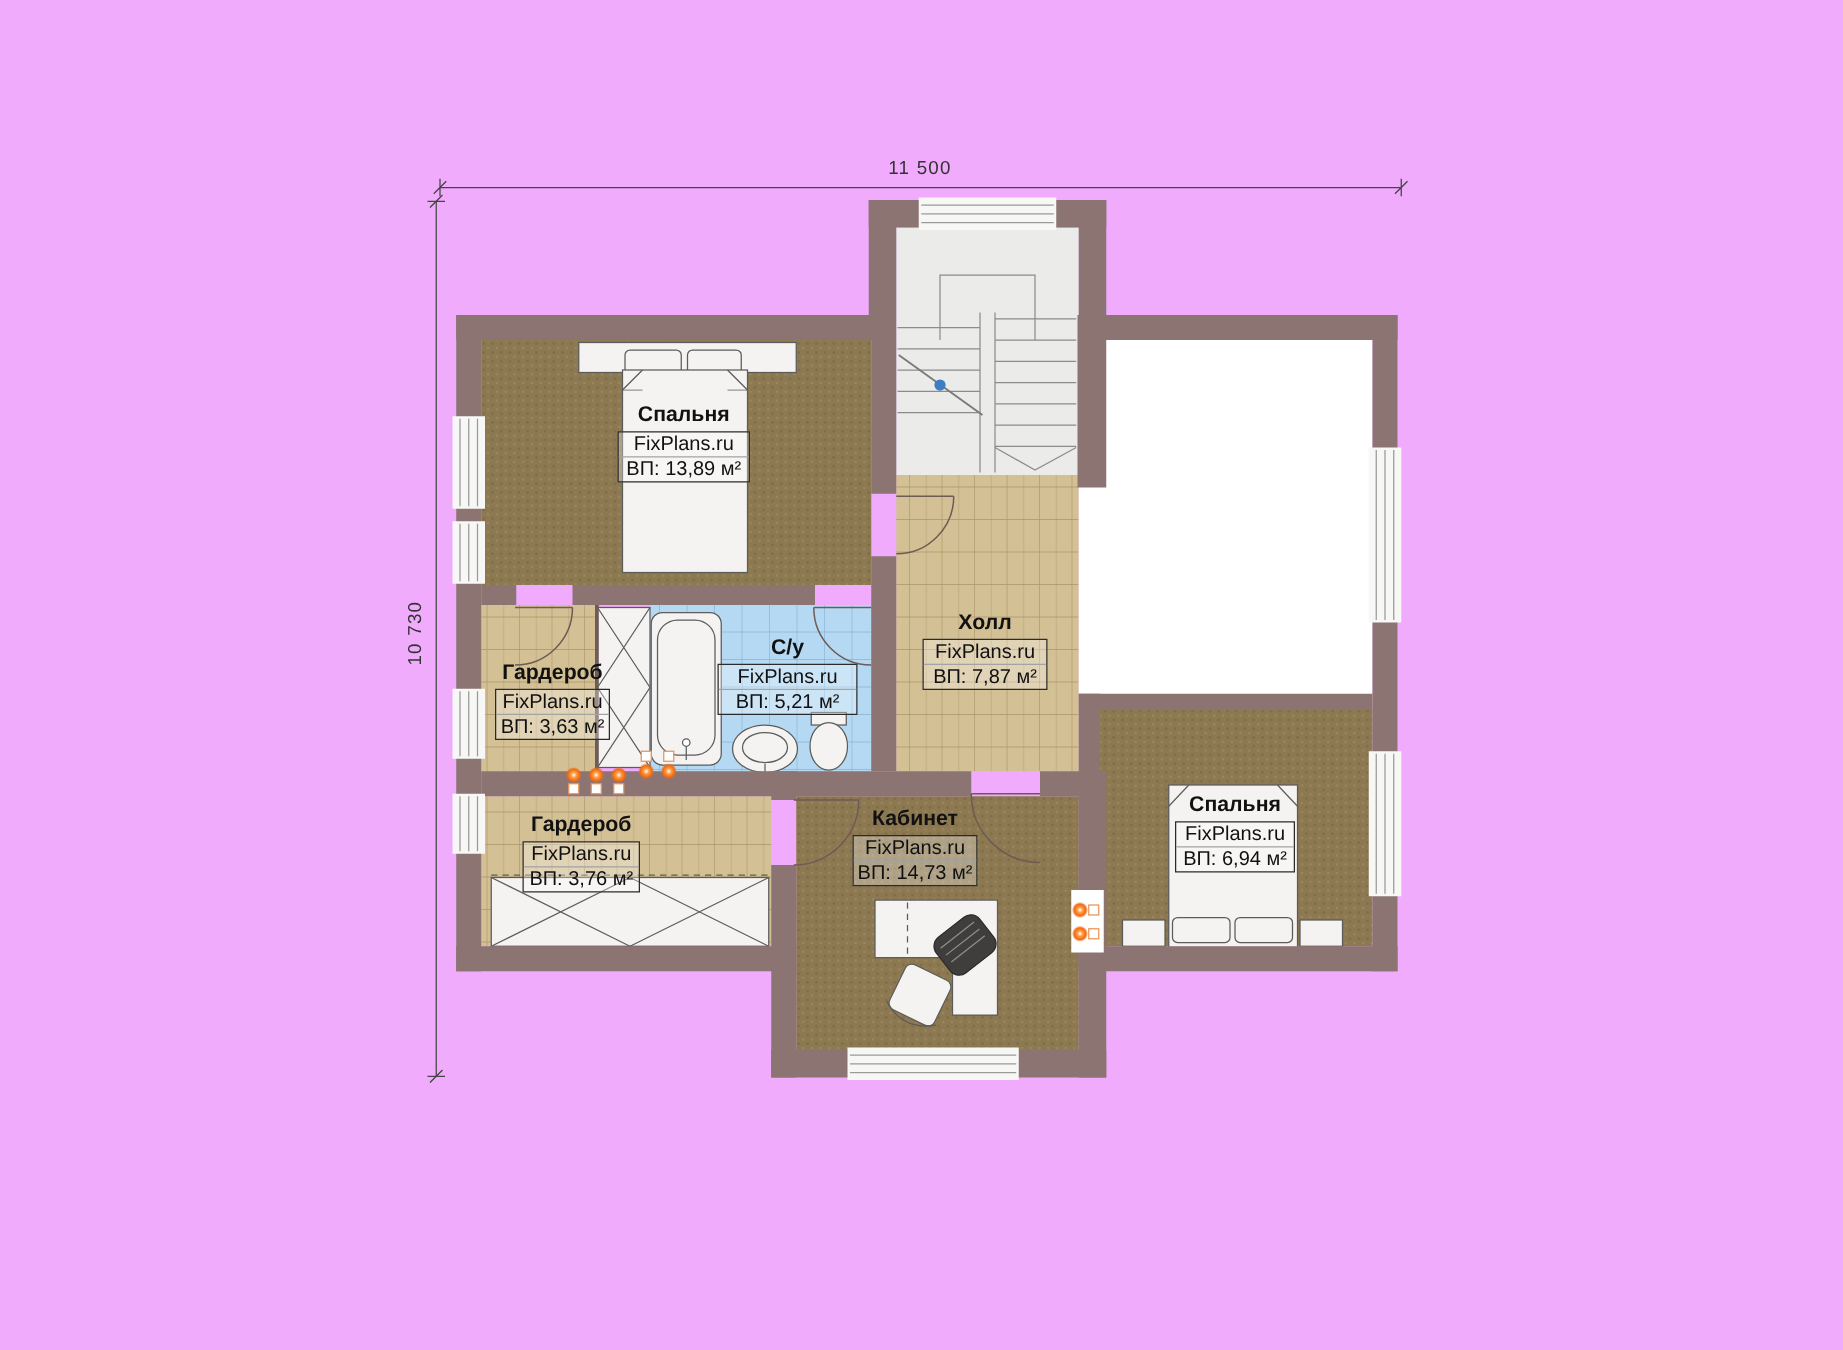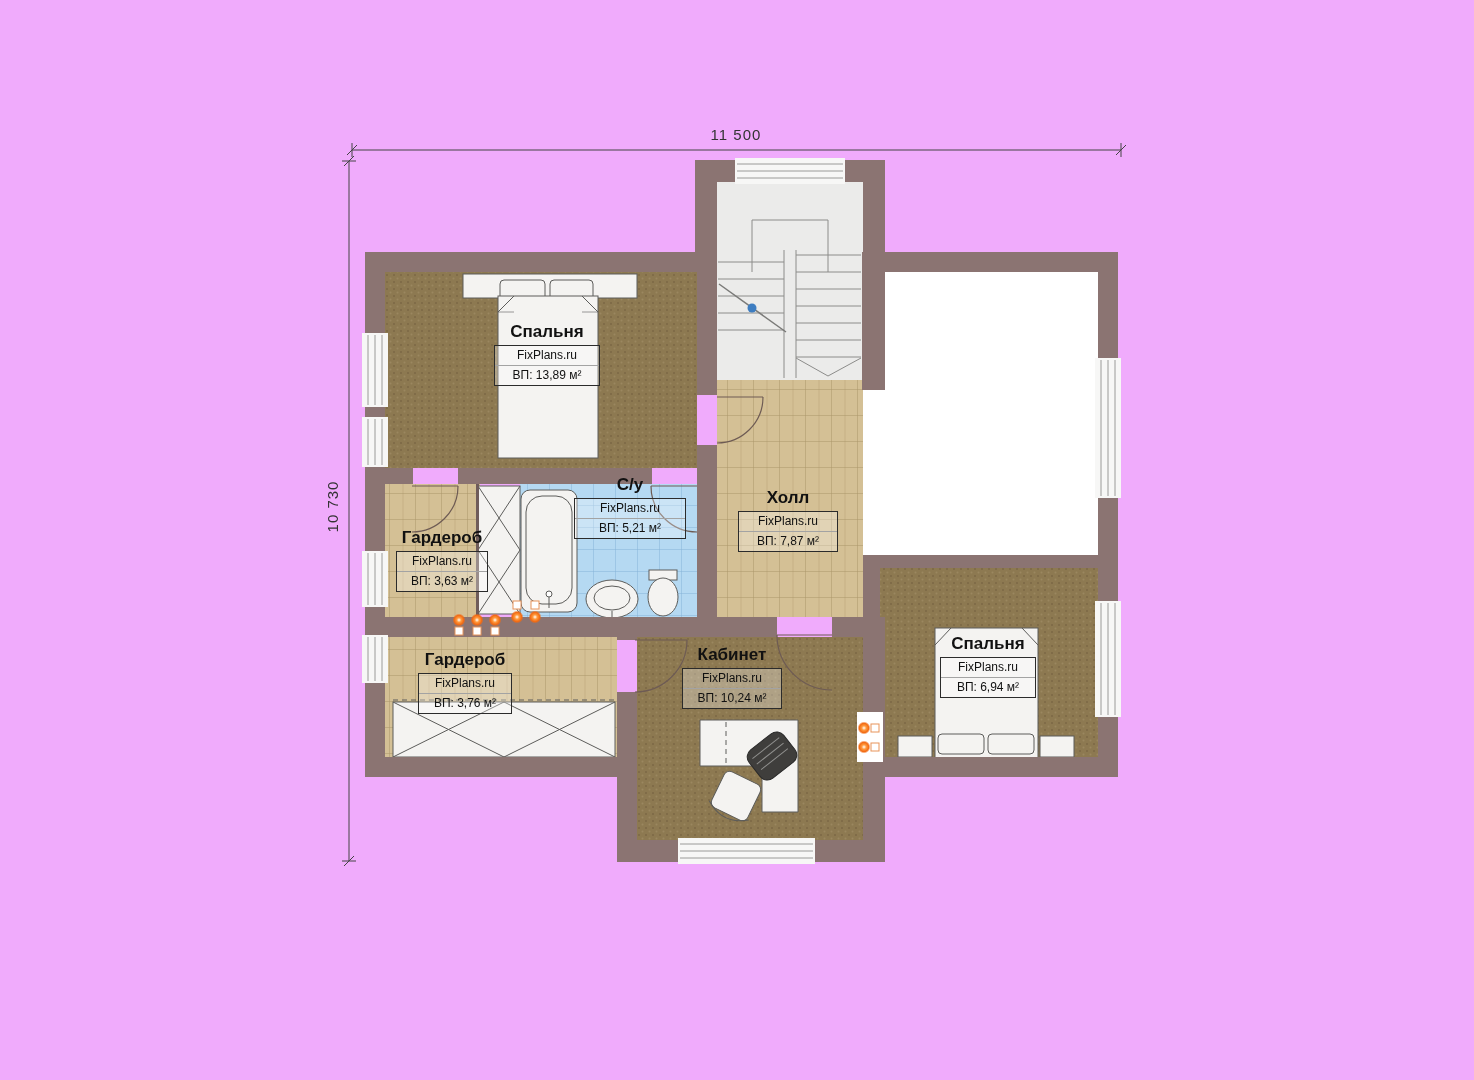--- a/index.html
+++ b/index.html
@@ -4,21 +4,21 @@
 <style>
   html,body{margin:0;padding:0;background:#ffffff;}
   #page{position:relative;width:1474px;height:1080px;background:#f0abfc;overflow:hidden;
         font-family:"Liberation Sans", sans-serif;}
   #plan-svg{position:absolute;left:0;top:0;}
   .dim-label{position:absolute;font-size:15px;color:#333;letter-spacing:1px;text-align:center;}
   .dim-label.vert{transform:rotate(-90deg);transform-origin:center center;}
   .room-label{position:absolute;text-align:center;color:#111;}
   .room-title{font-size:17px;font-weight:bold;margin-bottom:3px;white-space:nowrap;}
   .room-box{border:1px solid #2b2b2b;background:rgba(255,255,255,0.30);}
-  .room-box .row{font-size:12px;line-height:19px;padding:0 3px;white-space:nowrap;}
+  .room-box .row{font-size:16px;line-height:19px;padding:0 3px;white-space:nowrap;}
   .room-box .row + .row{border-top:1px solid #a3a3a3;}
 </style>
 </head>
 <body>
 
 <div id="page">
 
 <svg id="plan-svg" width="1474" height="1080" viewBox="0 0 1474 1080">
   <defs>
     <pattern id="carpet" width="7" height="7" patternUnits="userSpaceOnUse">
@@ -280,41 +280,41 @@
 </div>
 
 <div class="room-label" style="left:396px;top:528px;width:92px;">
   <div class="room-title">Гардероб</div>
   <div class="room-box">
     <div class="row">FixPlans.ru</div>
     <div class="row">ВП: 3,63 м²</div>
   </div>
 </div>
 
-<div class="room-label" style="left:574px;top:475px;width:112px;">
+<div class="room-label" style="left:574px;top:508px;width:112px;">
   <div class="room-title">С/у</div>
   <div class="room-box">
     <div class="row">FixPlans.ru</div>
     <div class="row">ВП: 5,21 м²</div>
   </div>
 </div>
 
 <div class="room-label" style="left:418px;top:650px;width:94px;">
   <div class="room-title">Гардероб</div>
   <div class="room-box">
     <div class="row">FixPlans.ru</div>
     <div class="row">ВП: 3,76 м²</div>
   </div>
 </div>
 
 <div class="room-label" style="left:682px;top:645px;width:100px;">
   <div class="room-title">Кабинет</div>
   <div class="room-box">
     <div class="row">FixPlans.ru</div>
-    <div class="row">ВП: 10,24 м²</div>
+    <div class="row">ВП: 14,73 м²</div>
   </div>
 </div>
 
 <div class="room-label" style="left:940px;top:634px;width:96px;">
   <div class="room-title">Спальня</div>
   <div class="room-box">
     <div class="row">FixPlans.ru</div>
     <div class="row">ВП: 6,94 м²</div>
   </div>
 </div>

